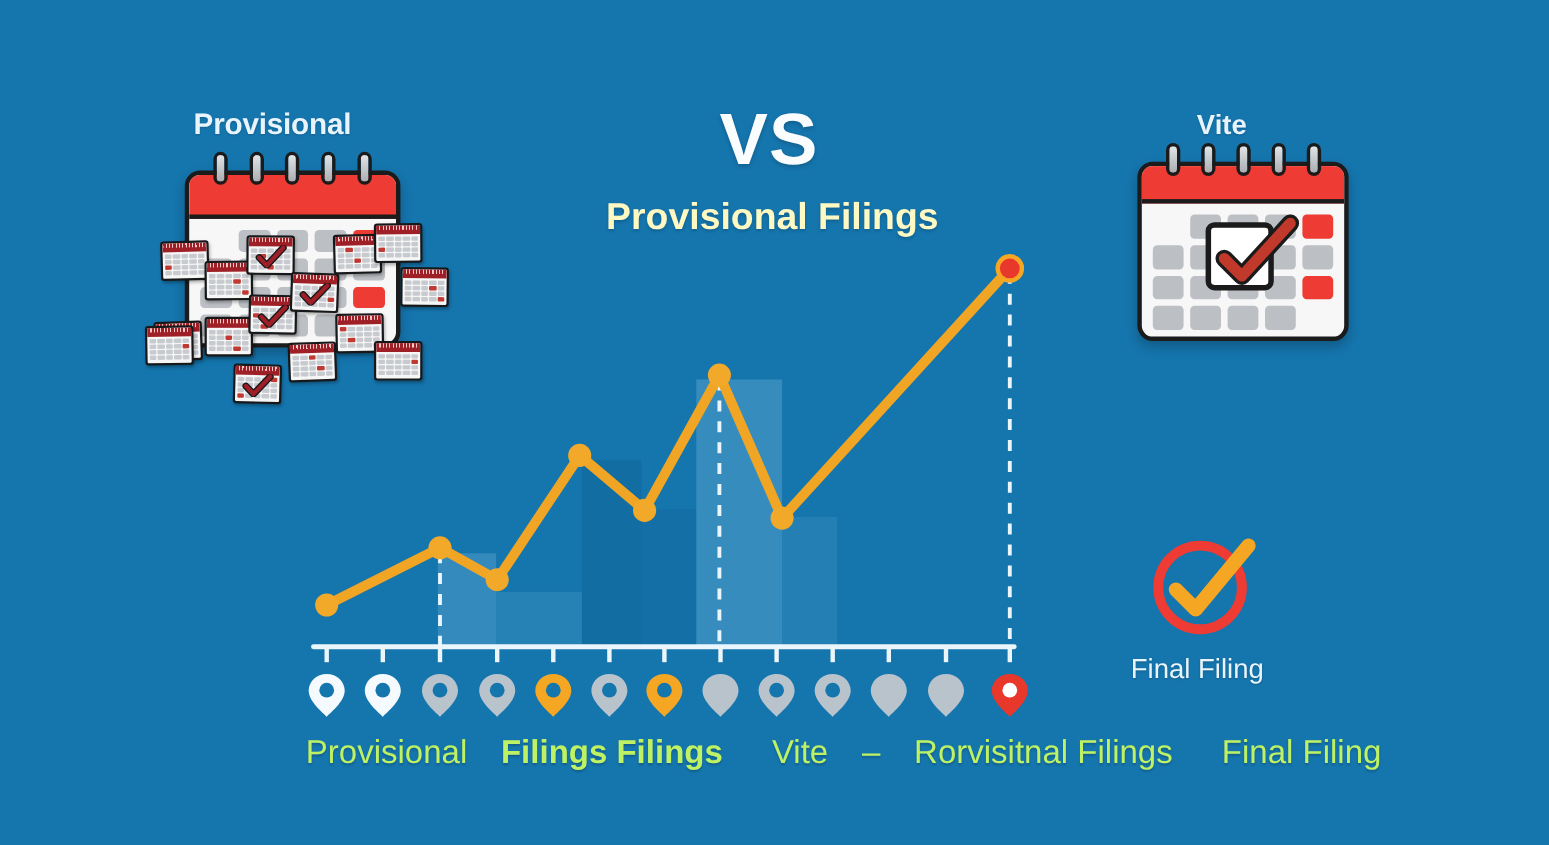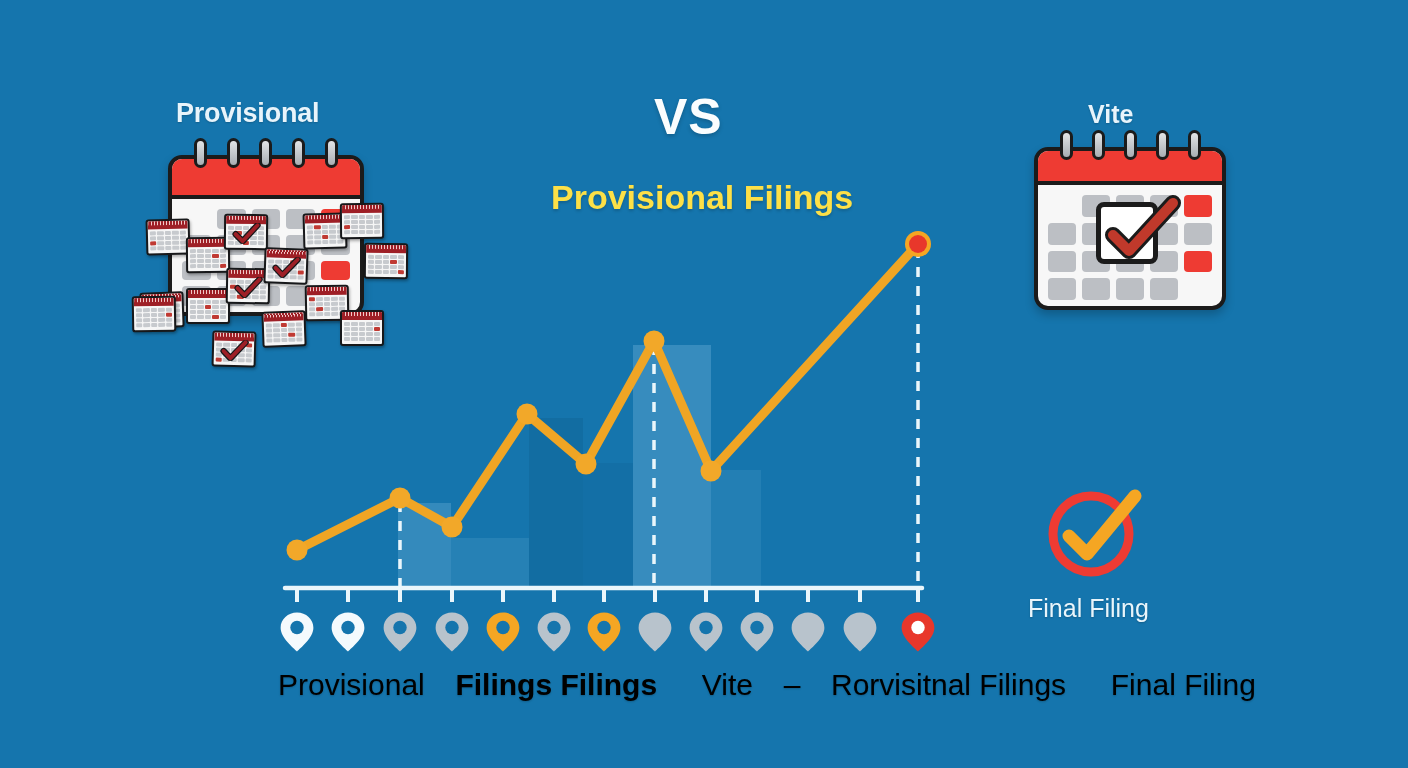--- a/index.html
+++ b/index.html
@@ -26,29 +26,29 @@
     text-shadow:0 1px 2px rgba(0,0,0,.18);
   }
   .label-final {
     left:1088px; top:100px;
     font-size:25px; font-weight:bold;
     color:#E8F4FB;
     text-shadow:0 1px 2px rgba(0,0,0,.18);
   }
   .vs {
     left:654px; top:88px;
-    font-size:50px; font-weight:bold;
+    font-size:66px; font-weight:bold;
     color:#FAFDFE;
     letter-spacing:1px;
     text-shadow:0 2px 4px rgba(0,0,0,.2);
   }
   .subtitle {
     left:551px; top:178px;
     font-size:34px; font-weight:bold;
-    color:#fde047;
+    color:#fef9c3;
     text-shadow:0 2px 3px rgba(0,0,0,.18);
   }
   .cal-rings { position:absolute; display:flex; justify-content:space-around;
                left:0; right:0; top:0; padding:0 16px; z-index:3; }
   .ring {
     width:13px; height:30px; border-radius:7px;
     background:linear-gradient(180deg,#E2E4E6,#A9AEB3);
     border:3px solid #1B1B1B;
   }
   .cal-body {
@@ -91,21 +91,21 @@
   .mini-grid i.r { background:#C03A33; }
   .mini-tick { position:absolute; left:12%; top:22%; width:76%; height:66%; }
 
   
   #chart { left:250px; top:215px; width:720px; height:410px; }
   #chart svg { display:block; overflow:visible; }
 
   
   .bottom-text {
     left:278px; top:668px;
-    font-size:30px; color:#000000;
+    font-size:30px; color:#bef264;
     white-space:nowrap;
     text-shadow:0 1px 2px rgba(0,0,0,.2);
   }
   .bottom-text .b { font-weight:bold; }
   .bottom-text .sp { display:inline-block; width:14px; }
 
   
   .badge-final { left:1043px; top:482px; width:100px; height:100px; }
   .final-filing-label {
     left:1028px; top:594px;

